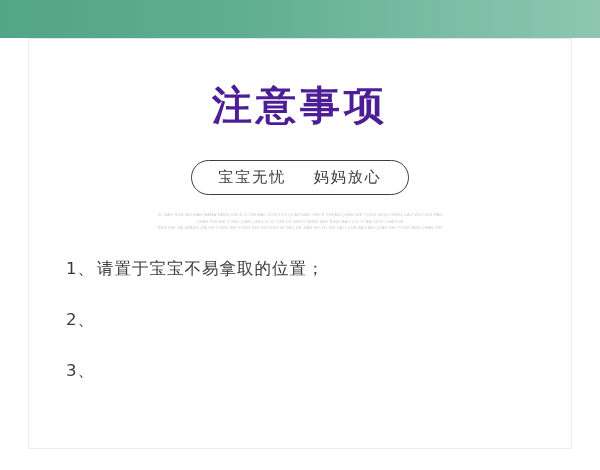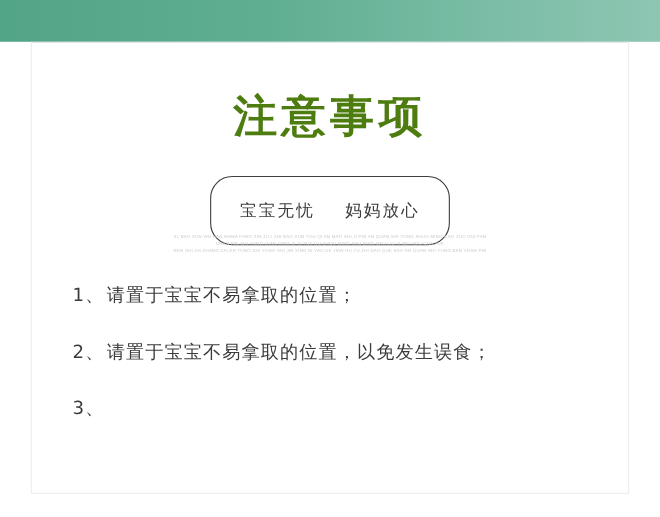--- a/index.html
+++ b/index.html
@@ -65,36 +65,36 @@
 
   .title {
     position: absolute;
     top: 78px;
     left: 0;
     width: 600px;
     text-align: center;
     font-size: 40px;
     font-weight: bold;
     letter-spacing: 4px;
-    color: #4d7c0f;
+    color: #4c1d95;
     font-family: "DejaVu Sans", "Liberation Sans", sans-serif;
   }
 
   .pill-wrap {
     position: absolute;
     top: 160px;
     left: 0;
     width: 600px;
     display: flex;
     justify-content: center;
   }
   .pill {
     border: 1px solid #3f3f3f;
     border-radius: 20px;
-    padding: 21px 26px;
+    padding: 7px 26px;
     font-size: 15px;
     letter-spacing: 2px;
     color: #3b3b3b;
     white-space: nowrap;
     font-family: "DejaVu Sans", "Liberation Sans", sans-serif;
   }
   .pill-sep {
     display: inline-block;
     width: 14px;
   }
@@ -167,20 +167,19 @@
     <div>REN SHI JIA ZHANG ZAI ER TONG SHI YONG SHI JIN XING BI YAO DE JIAN HU YU ZHI DAO QUE BAO AN QUAN SHI YONG BEN CHAN PIN</div>
   </div>
 
   <div class="list">
     <div class="list-item">
       <span class="list-index">1、</span>
       <span class="list-text">请置于宝宝不易拿取的位置；</span>
     </div>
     <div class="list-item">
       <span class="list-index">2、</span>
-      <span class="list-text">请置于宝宝不易拿取的位置，以免发生误食；</span>
     </div>
     <div class="list-item">
       <span class="list-index">3、</span>
     </div>
   </div>
 
 </div>
 
 </body></html>

